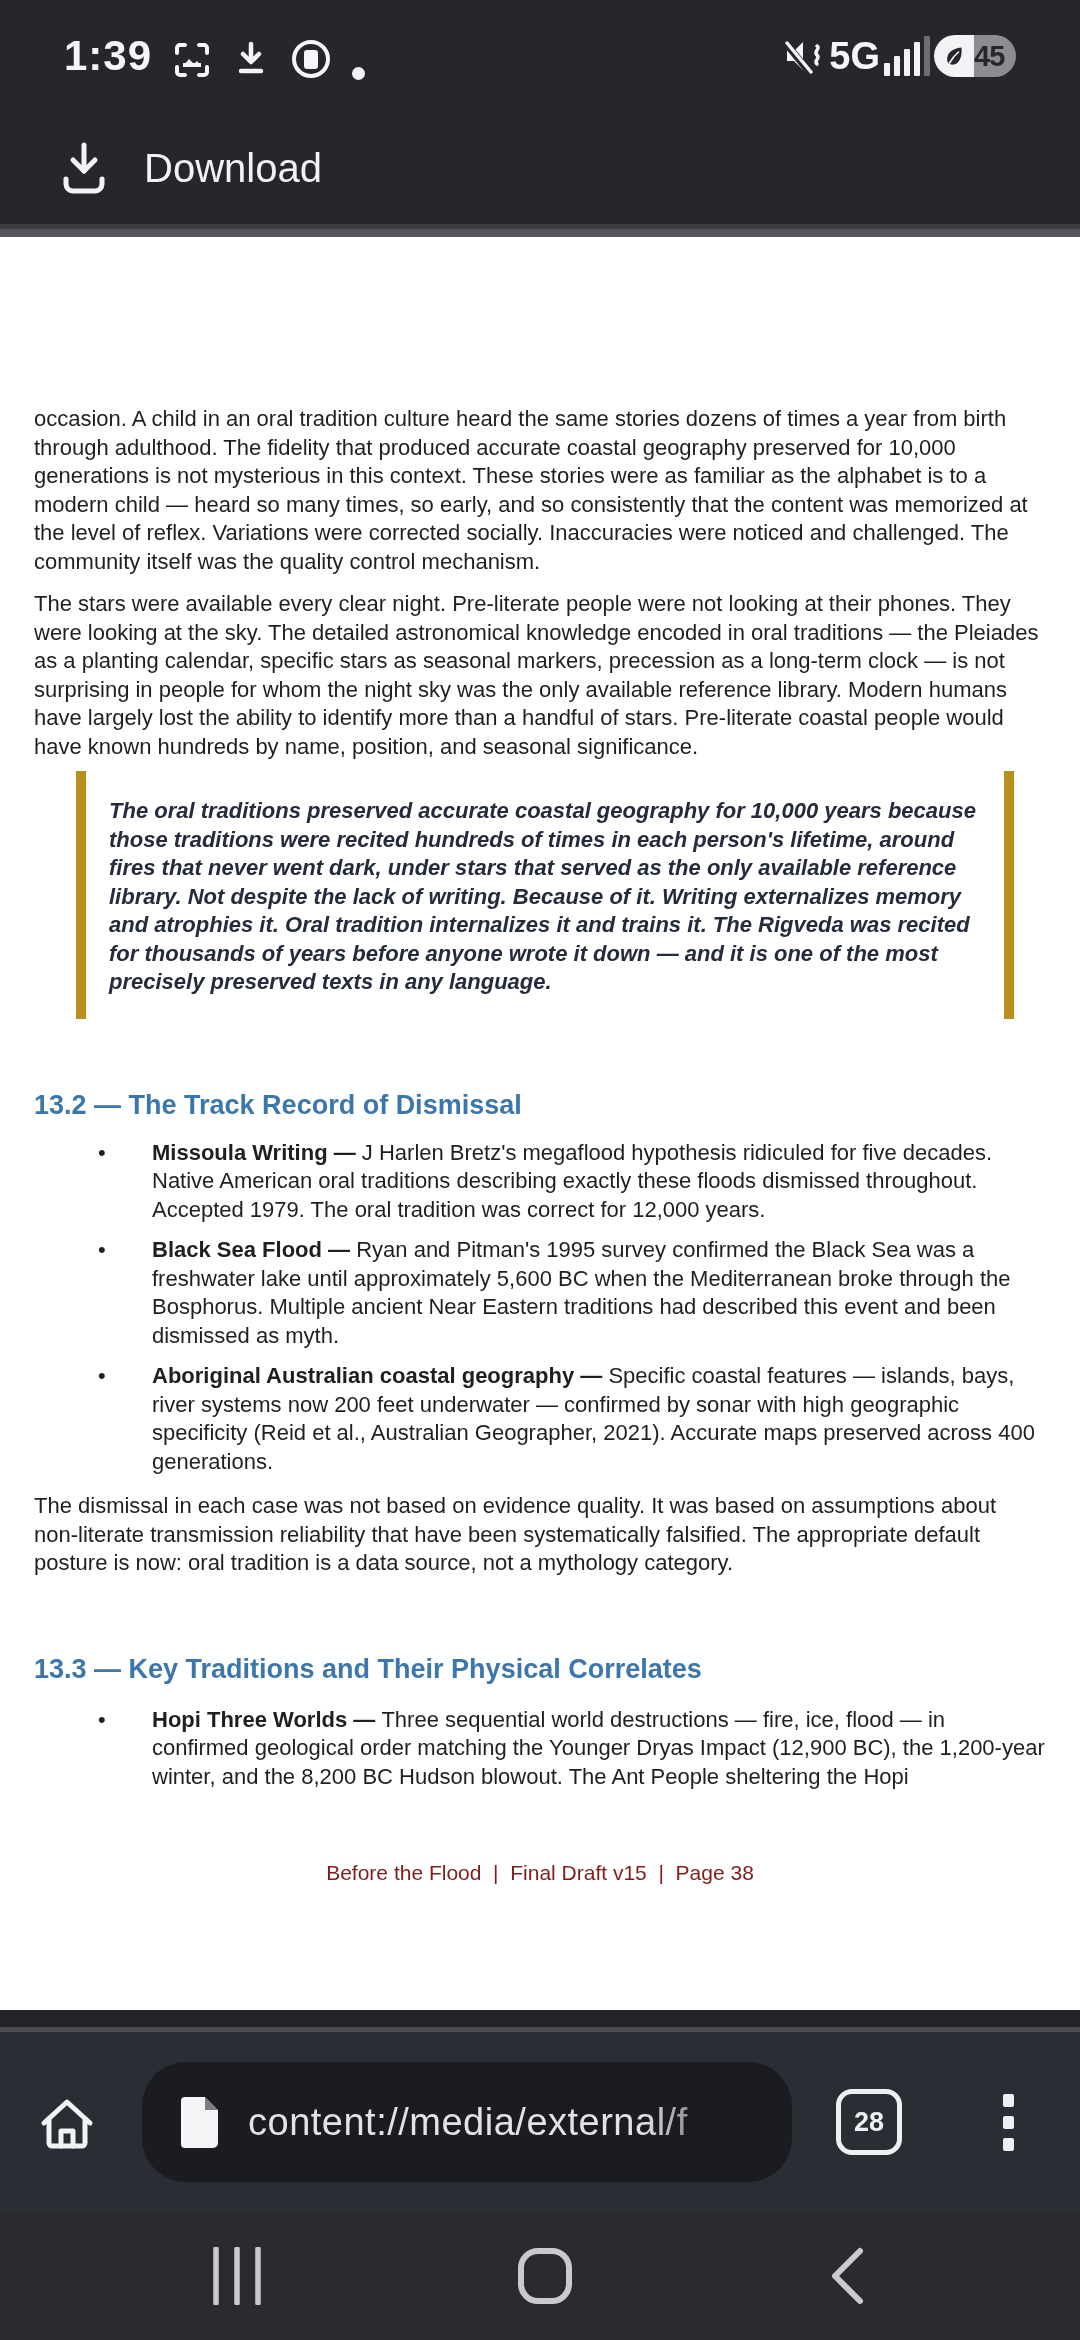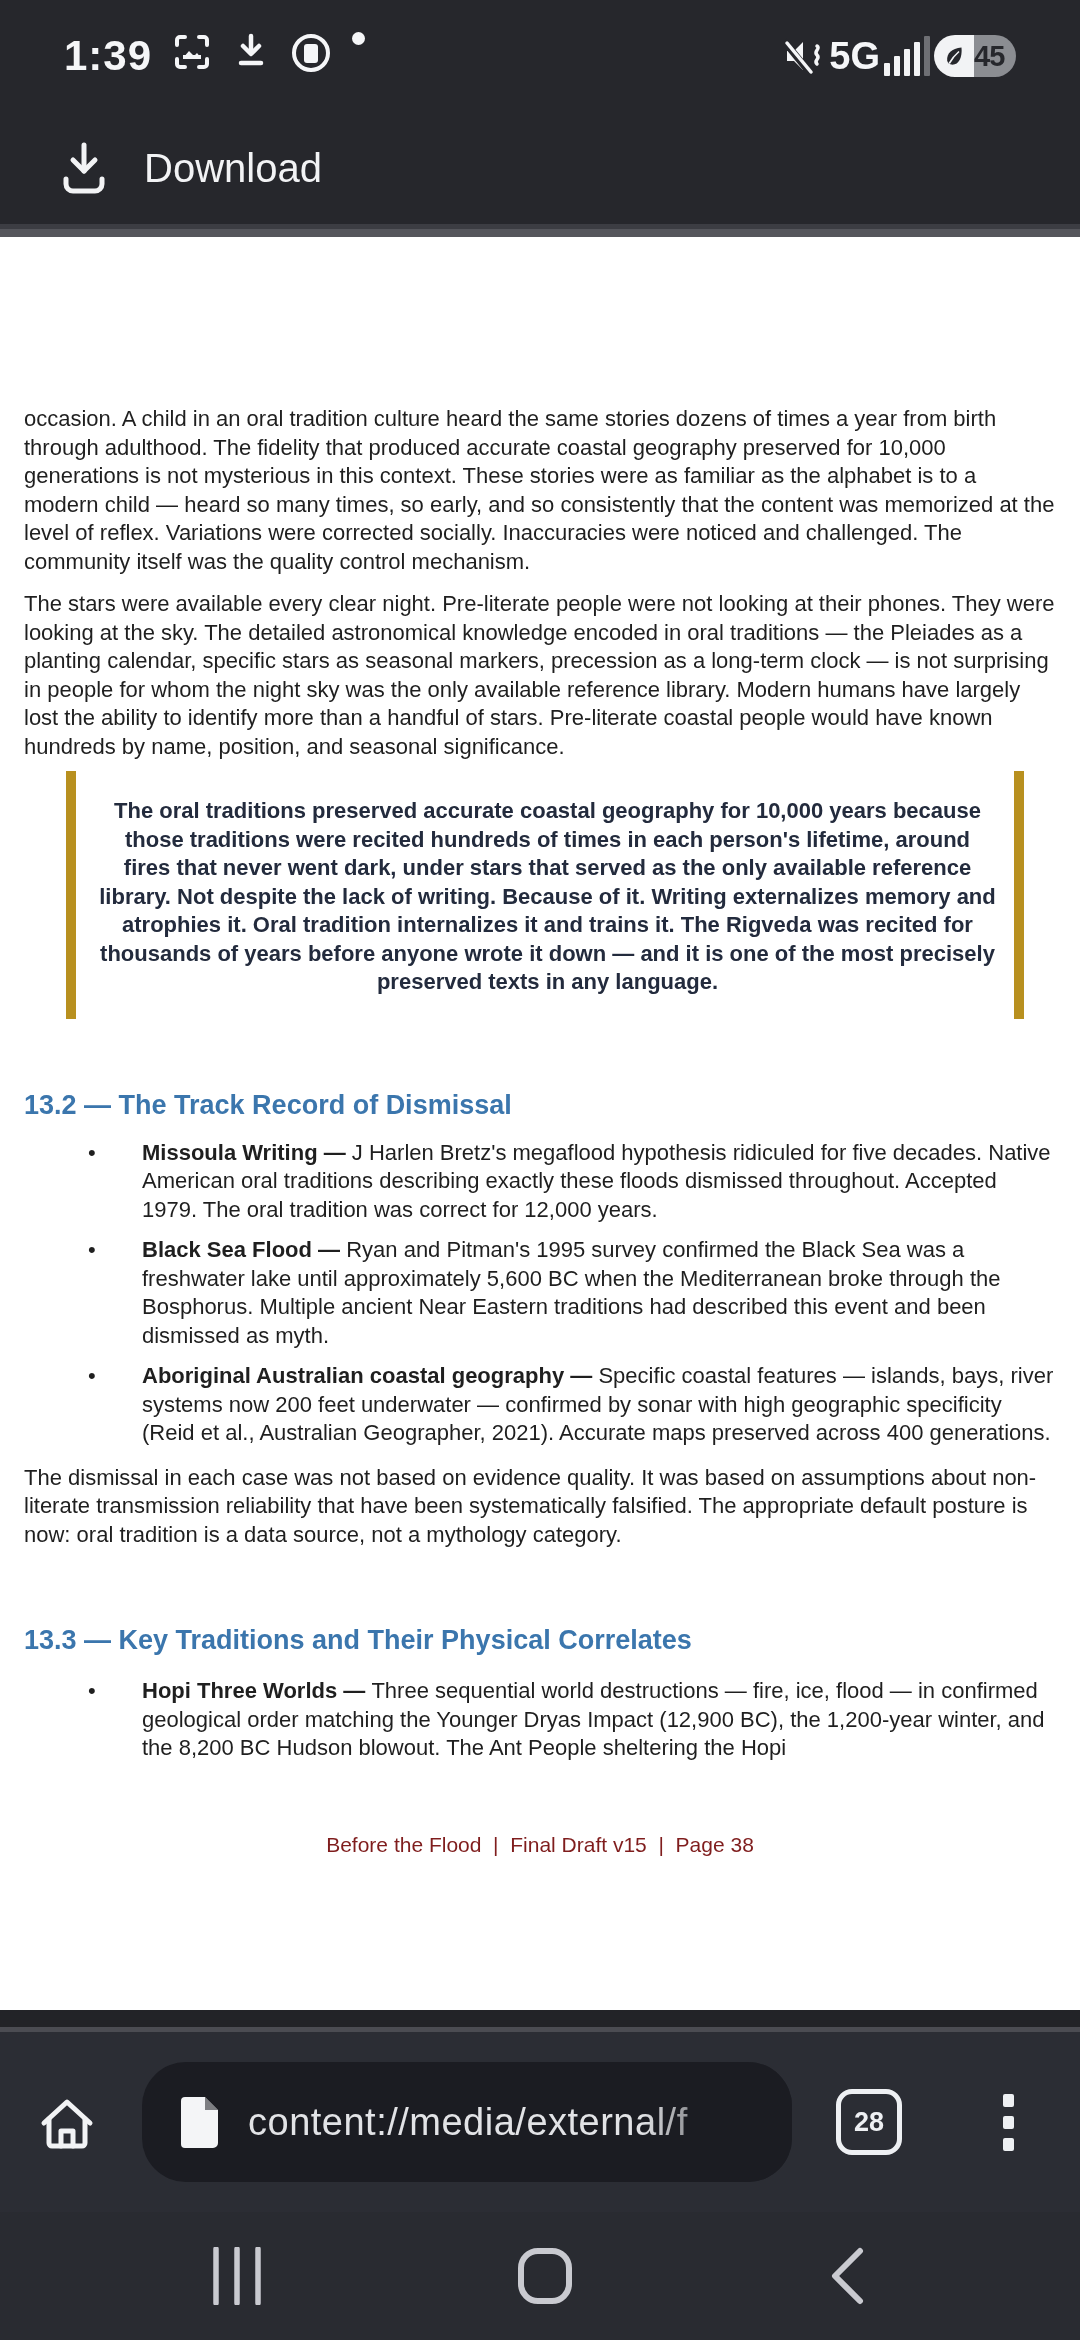--- a/index.html
+++ b/index.html
@@ -6,21 +6,21 @@
   .screen{
     position:relative;width:1080px;height:2340px;margin:0 auto;
     background:#ffffff;display:flex;flex-direction:column;
     font-family:"Liberation Sans", sans-serif;overflow:hidden;
   }
   
   .status-bar{
     height:112px;background:#26272c;display:flex;align-items:center;
     padding:0 64px;color:#f5f6f8;flex:none;
   }
-  .sb-left{display:flex;align-items:flex-start;gap:20px;}
+  .sb-left{display:flex;align-items:flex-end;gap:20px;}
   .sb-time{font-size:42px;font-weight:bold;letter-spacing:1px;}
   .sb-right{margin-left:auto;display:flex;align-items:center;gap:4px;}
   .net-label{font-size:38px;font-weight:bold;}
   .sig-bars{display:flex;align-items:flex-end;gap:4px;height:40px;}
   .sig-bars i{display:block;width:6px;background:#f2f3f5;border-radius:1px;}
   .sig-bars i:nth-child(1){height:13px}
   .sig-bars i:nth-child(2){height:20px}
   .sig-bars i:nth-child(3){height:27px}
   .sig-bars i:nth-child(4){height:34px}
   .sig-bars i:nth-child(5){height:40px;background:#6e6f74}
@@ -31,30 +31,30 @@
   .battery .bat-right{flex:1;background:#8b8d92;display:flex;align-items:center;justify-content:flex-start;}
   .bat-pct{font-size:29px;font-weight:bold;color:#26272c;letter-spacing:-1px;}
   .sb-dot{width:13px;height:13px;border-radius:50%;background:#f5f6f8;}
   
   .dl-header{height:112px;background:#26272c;display:flex;align-items:center;padding-left:56px;gap:32px;flex:none;}
   .dl-label{font-size:40px;color:#f2f3f5;}
   .sep-a{height:5px;background:#3c3d43;flex:none;}
   .sep-b{height:8px;background:#55565c;flex:none;}
   
   .page{
-    flex:1;background:#ffffff;padding:0 24px;overflow:hidden;
+    flex:1;background:#ffffff;padding:0 34px;overflow:hidden;
     color:#1f1f1f;font-size:22px;line-height:28.5px;
   }
   .page p{margin:14px 0 0 0;}
   .page p.first{margin-top:168px;}
   blockquote{
     margin:10px 32px 0 42px;
     border-left:10px solid #b8901f;border-right:10px solid #b8901f;
     padding:26px 18px 22px 23px;
-    font-weight:bold;color:#232b3d;text-align:center;
+    font-weight:bold;font-style:italic;color:#232b3d;
   }
   h2.sect{
     margin:70px 0 0 0;font-size:27px;line-height:32px;
     color:#3b76ad;font-weight:bold;
   }
   h2.sect.second{margin-top:75px;}
   ul.blist{list-style:none;margin:18px 0 0 0;padding:0;}
   ul.blist li{position:relative;padding-left:118px;margin-top:12px;}
   ul.blist li:first-child{margin-top:0;}
   ul.blist li::before{content:"•";position:absolute;left:64px;top:0;color:#1f1f1f;}

